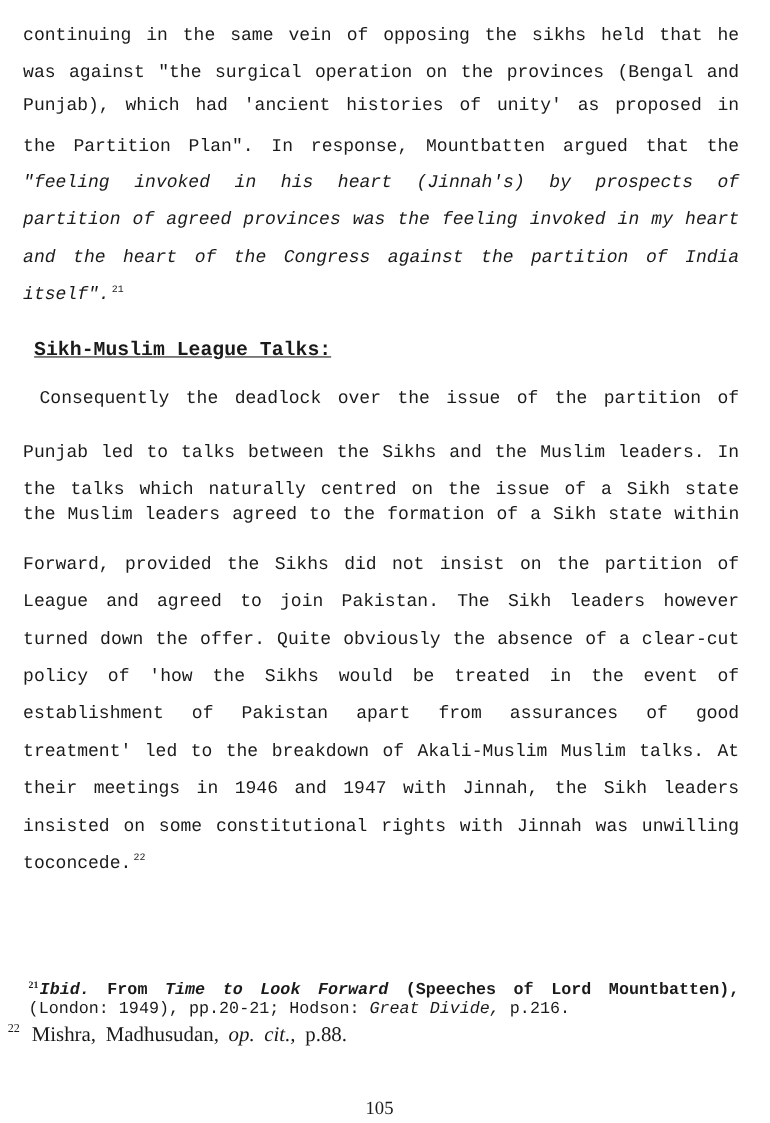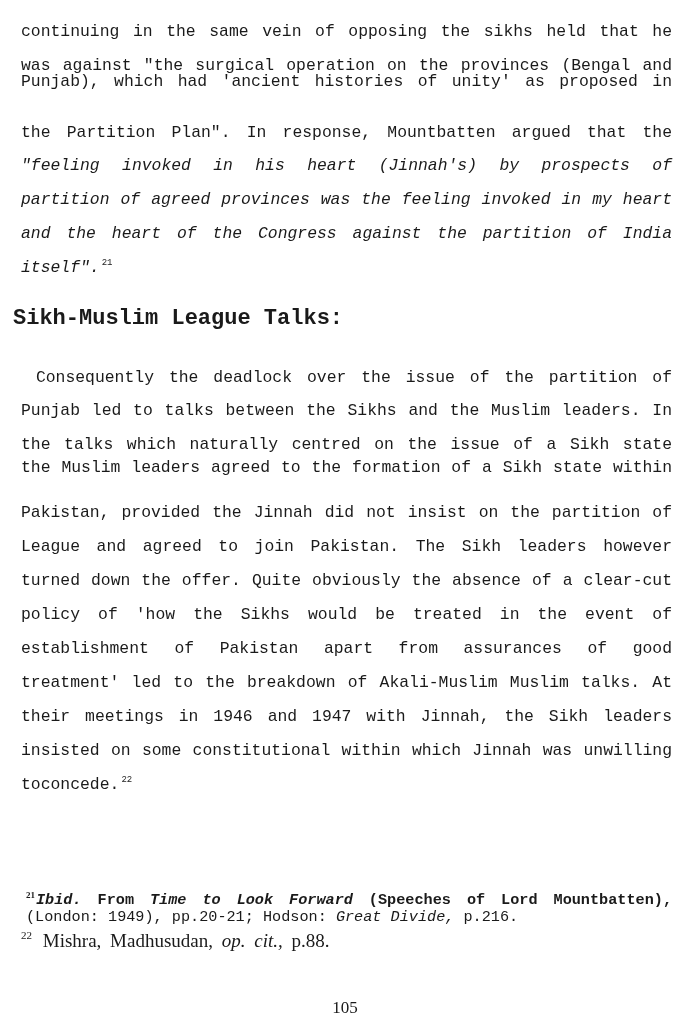--- a/index.html
+++ b/index.html
@@ -7,74 +7,74 @@
     .page { position: absolute; left: 0; top: 0; width: 700px; height: 993px; }
     .line {
       position: absolute; left: 21px; width: 651px;
       font-family: "Liberation Mono", "DejaVu Sans Mono", monospace;
       font-size: 16.4px; line-height: 20px; white-space: nowrap;
       text-align: justify; text-align-last: justify;
     }
     .line.last { text-align-last: left; }
     .it { font-style: italic; }
     .heading {
-      position: absolute; left: 13px; top: 309px;
+      position: absolute; left: 31px; top: 309px;
       font-family: "Liberation Mono", "DejaVu Sans Mono", monospace;
-      font-size: 22px; font-weight: bold; line-height: 20px; white-space: nowrap;
+      font-size: 18px; font-weight: bold; line-height: 20px; white-space: nowrap; text-decoration: underline;
     }
     sup.fn { font-size: 9px; vertical-align: 7px; line-height: 0; margin-left: 2px; }
     .fnline {
       position: absolute; left: 26px; width: 646px;
       font-family: "Liberation Mono", "DejaVu Sans Mono", monospace;
       font-size: 15.2px; line-height: 17px; white-space: nowrap;
     }
     .fnline.j { text-align: justify; text-align-last: justify; font-weight: bold; }
     .fnline sup { font-size: 9px; vertical-align: 6px; line-height: 0; margin-right: 1px; font-family: "Liberation Serif", serif; }
     .fn22 {
-      position: absolute; left: 21px; top: 930px;
+      position: absolute; left: 7px; top: 930px;
       font-family: "Liberation Serif", "DejaVu Serif", serif;
       font-size: 19px; line-height: 22px; white-space: nowrap; word-spacing: 4px;
     }
     .fn22 sup { font-size: 11px; vertical-align: 8px; line-height: 0; word-spacing: 0; margin-right: 2px; }
     .pagenum {
       position: absolute; left: 0; width: 690px; top: 998px; text-align: center;
       font-family: "Liberation Serif", "DejaVu Serif", serif; font-size: 17px; line-height: 20px;
     }
   </style>
 </head>
 <body>
 
 <div class="page">
 
   <div>
     <div class="line" style="top:22px">continuing in the same vein of opposing the sikhs held that he</div>
     <div class="line" style="top:56px">was against "the surgical operation on the provinces (Bengal and</div>
-    <div class="line" style="top:72px">Punjab), which had 'ancient histories of unity' as proposed in</div>
+    <div class="line" style="top:86px">Punjab), which had 'ancient histories of unity' as proposed in</div>
     <div class="line" style="top:123px">the Partition Plan". In response, Mountbatten argued that the</div>
     <div class="line it" style="top:156px">"feeling invoked in his heart (Jinnah's) by prospects of</div>
     <div class="line it" style="top:190px">partition of agreed provinces was the feeling invoked in my heart</div>
     <div class="line it" style="top:224px">and the heart of the Congress against the partition of India</div>
     <div class="line it last" style="top:258px"><span>itself".</span><sup class="fn" style="font-style:normal">21</sup></div>
   </div>
 
   <div class="heading">Sikh-Muslim League Talks:</div>
 
   <div>
-    <div class="line" style="top:368px">&nbsp;Consequently the deadlock over the issue of the partition of</div>
+    <div class="line" style="top:352px">&nbsp;Consequently the deadlock over the issue of the partition of</div>
     <div class="line" style="top:401px">Punjab led to talks between the Sikhs and the Muslim leaders. In</div>
     <div class="line" style="top:435px">the talks which naturally centred on the issue of a Sikh state</div>
     <div class="line" style="top:458px">the Muslim leaders agreed to the formation of a Sikh state within</div>
-    <div class="line" style="top:503px">Pakistan, provided the Jinnah did not insist on the partition of</div>
+    <div class="line" style="top:503px">Forward, provided the Sikhs did not insist on the partition of</div>
     <div class="line" style="top:537px">League and agreed to join Pakistan. The Sikh leaders however</div>
     <div class="line" style="top:571px">turned down the offer. Quite obviously the absence of a clear-cut</div>
     <div class="line" style="top:605px">policy of 'how the Sikhs would be treated in the event of</div>
     <div class="line" style="top:639px">establishment of Pakistan apart from assurances of good</div>
     <div class="line" style="top:673px">treatment' led to the breakdown of Akali-Muslim Muslim talks. At</div>
     <div class="line" style="top:707px">their meetings in 1946 and 1947 with Jinnah, the Sikh leaders</div>
-    <div class="line" style="top:741px">insisted on some constitutional within which Jinnah was unwilling</div>
+    <div class="line" style="top:741px">insisted on some constitutional rights with Jinnah was unwilling</div>
     <div class="line last" style="top:775px"><span>toconcede.</span><sup class="fn">22</sup></div>
   </div>
 
   <div>
     <div class="fnline j" style="top:892px"><sup>21</sup><span class="it">Ibid.</span><span> From </span><span class="it">Time to Look Forward</span><span> (Speeches of Lord Mountbatten),</span></div>
     <div class="fnline" style="top:909px"><span>(London: 1949), pp.20-21; Hodson: </span><span class="it">Great Divide,</span><span> p.216.</span></div>
 
     <div class="fn22"><sup>22</sup> <span>Mishra, Madhusudan, </span><span class="it">op. cit.,</span><span> p.88.</span></div>
   </div>
 

